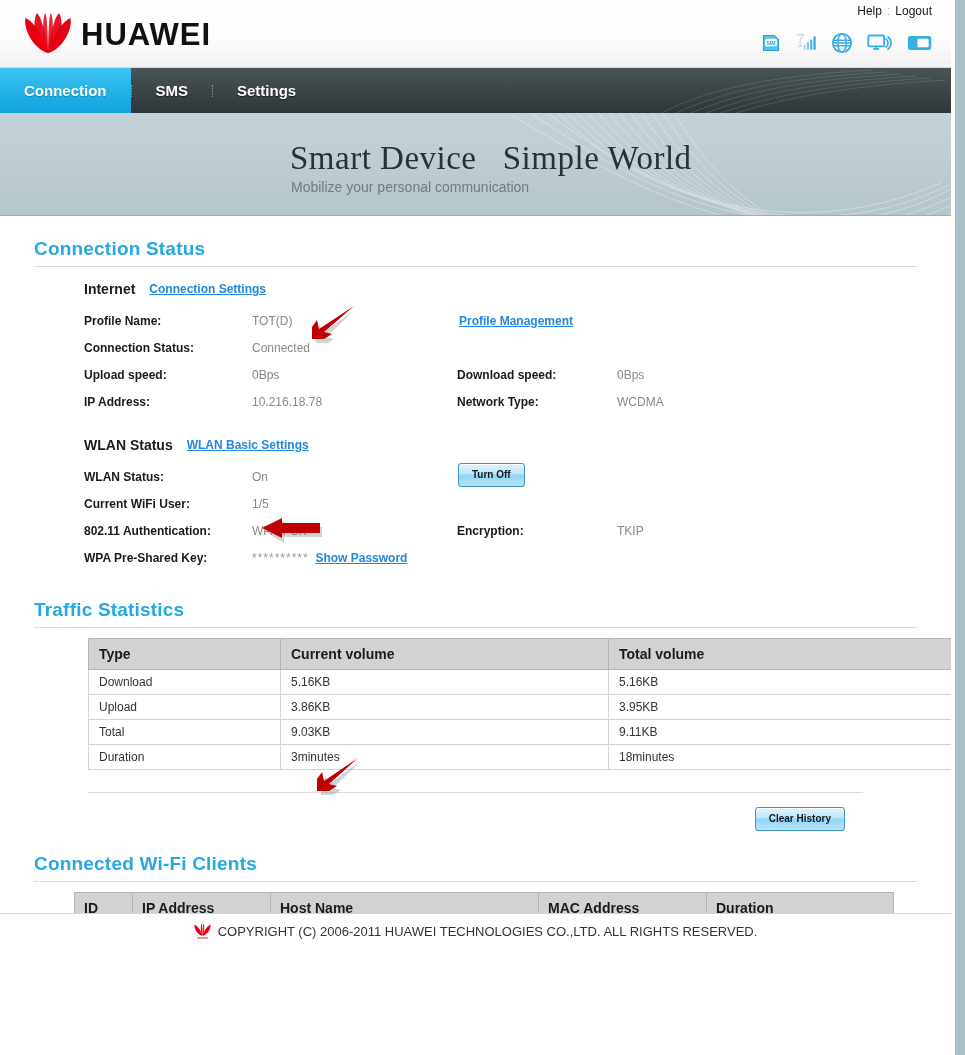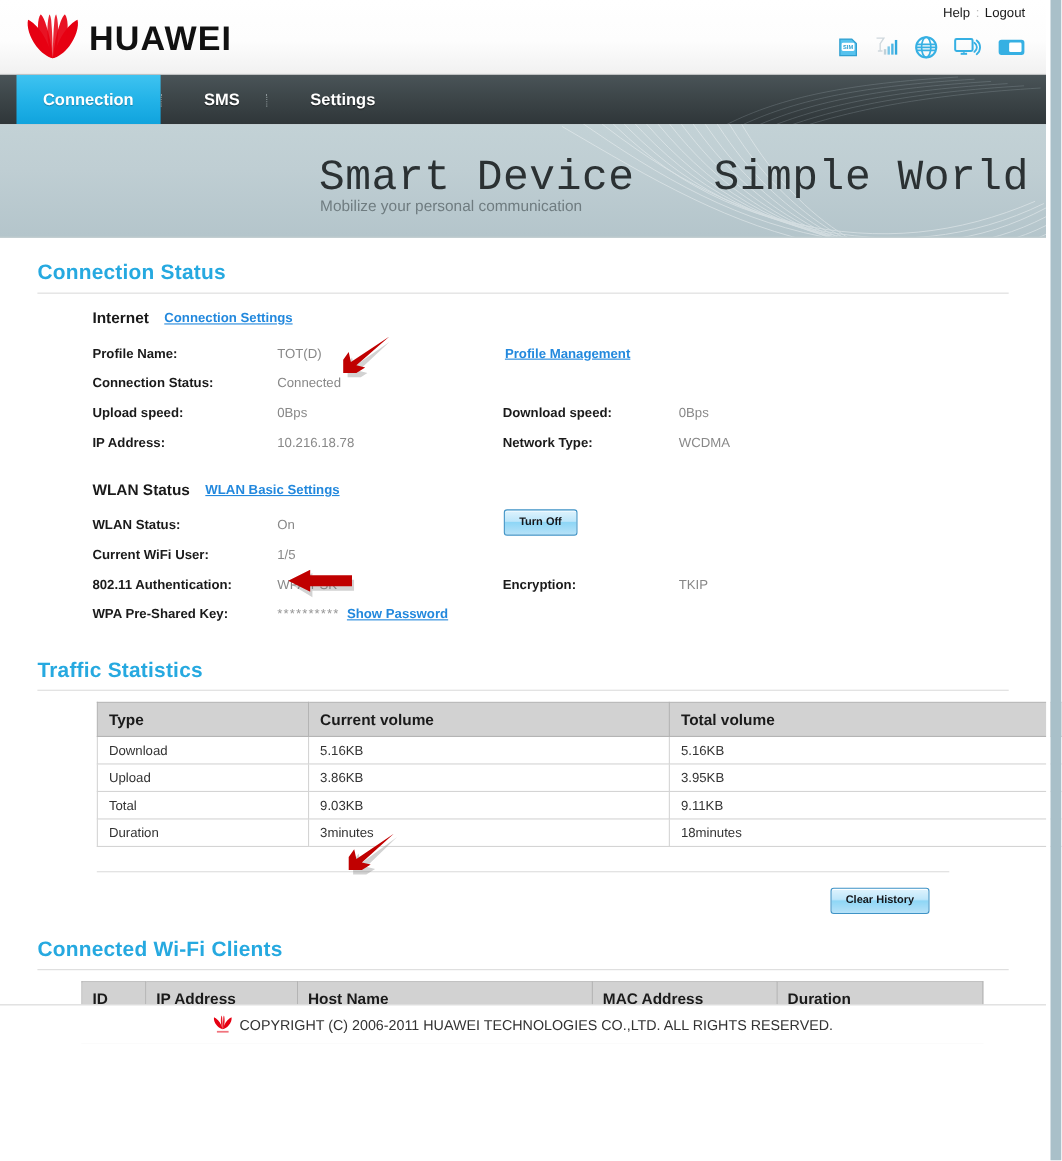--- a/index.html
+++ b/index.html
@@ -89,21 +89,20 @@
   }
   .nav-item {
     display: flex; align-items: center; justify-content: center;
     color: #ffffff;
     font-size: 15px;
     font-weight: bold;
     padding: 0 24px;
     cursor: pointer;
     text-shadow: 0 1px 1px rgba(0,0,0,.6);
     min-width: 80px;
-    margin-left: 15px;
   }
   .nav-item.active {
     background: linear-gradient(to bottom, #3fc3f0 0%, #23b3e8 50%, #10a3dd 100%);
     text-shadow: 0 1px 1px rgba(0,0,0,.25);
   }
   .nav-sep {
     width: 1px;
     align-self: center;
     height: 12px;
     border-left: 1px dotted #8d9699;
@@ -121,24 +120,24 @@
     position: relative;
     overflow: hidden;
     background:
       linear-gradient(to bottom, #c3d2d6 0%, #bfced3 40%, #b4c5cb 100%);
     border-bottom: 1px solid #9aaeb4;
   }
   #banner-deco { position:absolute; right:0; top:-40px; opacity:.55; pointer-events:none; }
   #banner-title {
     position: absolute;
     left: 290px; top: 27px;
-    font-size: 39px;
+    font-size: 33px;
     color: #2b3133;
     letter-spacing: .5px;
-    font-family: Liberation Mono, monospace;
+    font-family: Liberation Serif, serif;
     white-space: pre;
   }
   #banner-sub {
     position: absolute;
     left: 291px; top: 66px;
     font-size: 14px;
     color: #6f7c80;
   }
 
   

